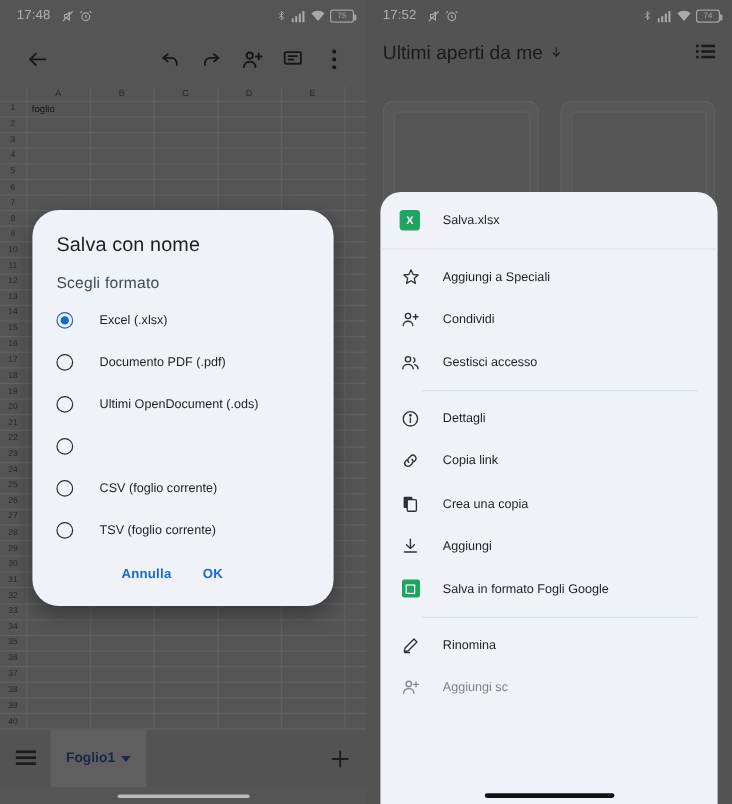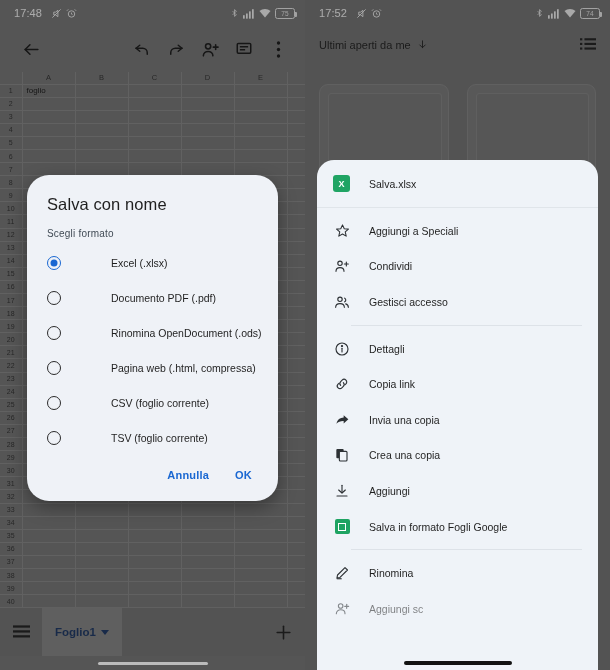--- a/index.html
+++ b/index.html
@@ -203,21 +203,21 @@
   }
   .dialog h1 {
     margin: 0 0 14px 20px;
     font-size: 16.5px;
     font-weight: normal;
     color: #1f1f1f;
     letter-spacing: 0.1px;
   }
   .dialog .subhead {
     margin: 0 0 6px 20px;
-    font-size: 10px;
+    font-size: 13px;
     color: #414b55;
     letter-spacing: 0.2px;
   }
   .radio-row {
     display: flex;
     align-items: center;
     height: 35px;
     padding-left: 20px;
   }
   .radio {
@@ -235,28 +235,28 @@
   .radio.on::after {
     content: "";
     position: absolute;
     left: 50%; top: 50%;
     transform: translate(-50%,-50%);
     width: 7px; height: 7px;
     border-radius: 50%;
     background: #1967d2;
   }
   .radio-row .rl {
-    margin-left: 36px;
+    margin-left: 8px;
     font-size: 10.5px;
     color: #1f1f1f;
     padding-left: 14px;
   }
   .dialog-actions {
     display: flex;
-    justify-content: flex-end;
+    justify-content: center;
     align-items: center;
     gap: 10px;
     padding: 8px 18px 6px 0;
   }
   .dialog-actions button {
     border: none;
     background: transparent;
     color: #1967d2;
     font-family: inherit;
     font-size: 11px;
@@ -266,21 +266,21 @@
   }
 
   
   .drive-header {
     height: 38px;
     display: flex;
     align-items: center;
     padding: 0 14px;
     box-sizing: border-box;
     color: #1a1a1a;
-    font-size: 11px;
+    font-size: 16px;
   }
   .drive-header .dh-label { display: flex; align-items: center; gap: 6px; }
   .drive-header .dh-right { margin-left: auto; }
 
   
   .cards {
     position: absolute;
     top: 84px; left: 0; right: 0;
     display: flex;
     gap: 18px;
@@ -875,25 +875,24 @@
           <div class="radio-row">
             <span class="radio on"></span>
             <span class="rl">Excel (.xlsx)</span>
           </div>
           <div class="radio-row">
             <span class="radio"></span>
             <span class="rl">Documento PDF (.pdf)</span>
           </div>
           <div class="radio-row">
             <span class="radio"></span>
-            <span class="rl">Rinomina OpenDocument (.ods)</span>
+            <span class="rl">Ultimi OpenDocument (.ods)</span>
           </div>
           <div class="radio-row">
             <span class="radio"></span>
-            <span class="rl">Pagina web (.html, compressa)</span>
           </div>
           <div class="radio-row">
             <span class="radio"></span>
             <span class="rl">CSV (foglio corrente)</span>
           </div>
           <div class="radio-row">
             <span class="radio"></span>
             <span class="rl">TSV (foglio corrente)</span>
           </div>
         </div>
@@ -1033,28 +1032,20 @@
             <span class="mi-ico">
               <svg width="16" height="16" viewBox="0 0 24 24" fill="none" stroke="#2d3135" stroke-width="1.7" stroke-linecap="round">
                 <path d="M10 14a4 4 0 0 1 0-5.6l2.2-2.2a4 4 0 0 1 5.7 5.7L16.6 13"></path>
                 <path d="M14 10a4 4 0 0 1 0 5.6l-2.2 2.2a4 4 0 0 1-5.7-5.7L7.4 11"></path>
               </svg>
             </span>
             <span class="mi-label">Copia link</span>
           </div>
           <div class="menu-item">
             <span class="mi-ico">
-              <svg width="16" height="16" viewBox="0 0 24 24" fill="#2d3135">
-                <path d="M3.5 17.5C5 11.5 9 8.5 14.5 8.3V4.8L21.5 11l-7 6.2v-3.6c-4.4-.2-8 1.1-11 3.9z"></path>
-              </svg>
-            </span>
-            <span class="mi-label">Invia una copia</span>
-          </div>
-          <div class="menu-item">
-            <span class="mi-ico">
               <svg width="16" height="16" viewBox="0 0 24 24" fill="none" stroke="#2d3135" stroke-width="1.7" stroke-linejoin="round">
                 <rect x="3.5" y="3" width="11" height="14" rx="1.5" fill="#2d3135" stroke="none"></rect>
                 <rect x="8" y="6.5" width="11.5" height="14.5" rx="1.5" fill="#eff3f8"></rect>
               </svg>
             </span>
             <span class="mi-label">Crea una copia</span>
           </div>
           <div class="menu-item">
             <span class="mi-ico">
               <svg width="16" height="16" viewBox="0 0 24 24" fill="none" stroke="#2d3135" stroke-width="1.7" stroke-linecap="round" stroke-linejoin="round">

